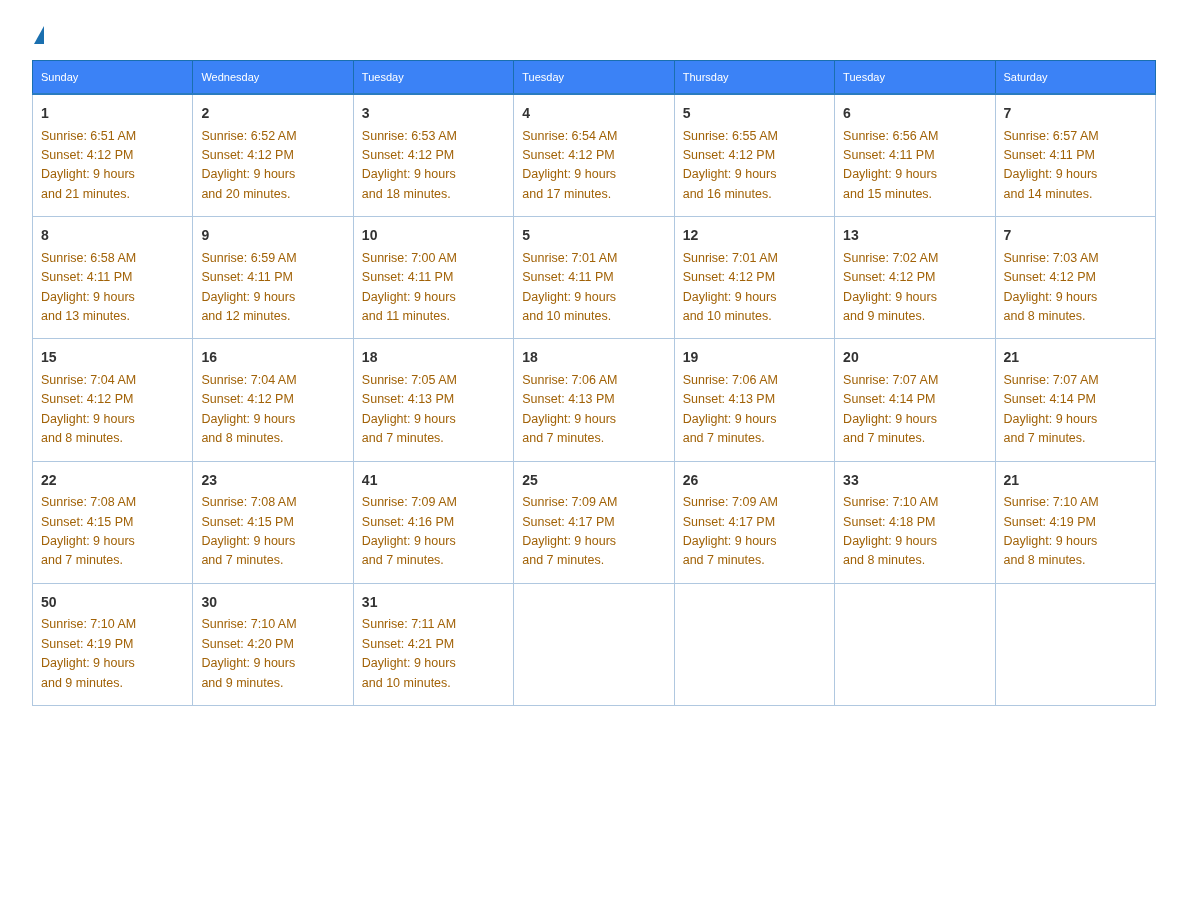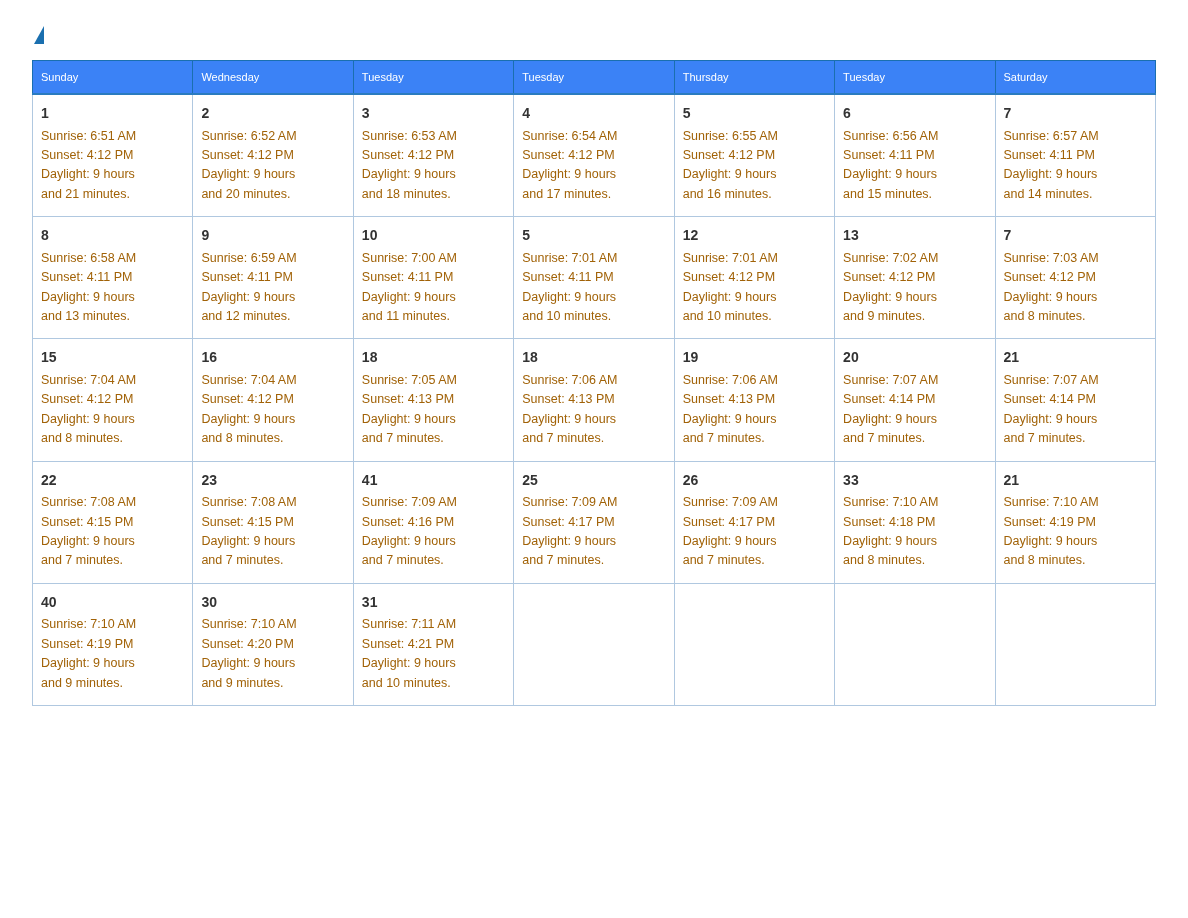--- a/index.html
+++ b/index.html
@@ -246,21 +246,21 @@
         <span class="day-number">33</span>
         <span class="day-info">Sunrise: 7:10 AM<br>Sunset: 4:18 PM<br>Daylight: 9 hours<br>and 8 minutes.</span>
       </td>
         <td>
         <span class="day-number">21</span>
         <span class="day-info">Sunrise: 7:10 AM<br>Sunset: 4:19 PM<br>Daylight: 9 hours<br>and 8 minutes.</span>
       </td>
       </tr>
       <tr>
         <td>
-        <span class="day-number">40</span>
+        <span class="day-number">50</span>
         <span class="day-info">Sunrise: 7:10 AM<br>Sunset: 4:19 PM<br>Daylight: 9 hours<br>and 9 minutes.</span>
       </td>
         <td>
         <span class="day-number">30</span>
         <span class="day-info">Sunrise: 7:10 AM<br>Sunset: 4:20 PM<br>Daylight: 9 hours<br>and 9 minutes.</span>
       </td>
         <td>
         <span class="day-number">31</span>
         <span class="day-info">Sunrise: 7:11 AM<br>Sunset: 4:21 PM<br>Daylight: 9 hours<br>and 10 minutes.</span>
       </td>

